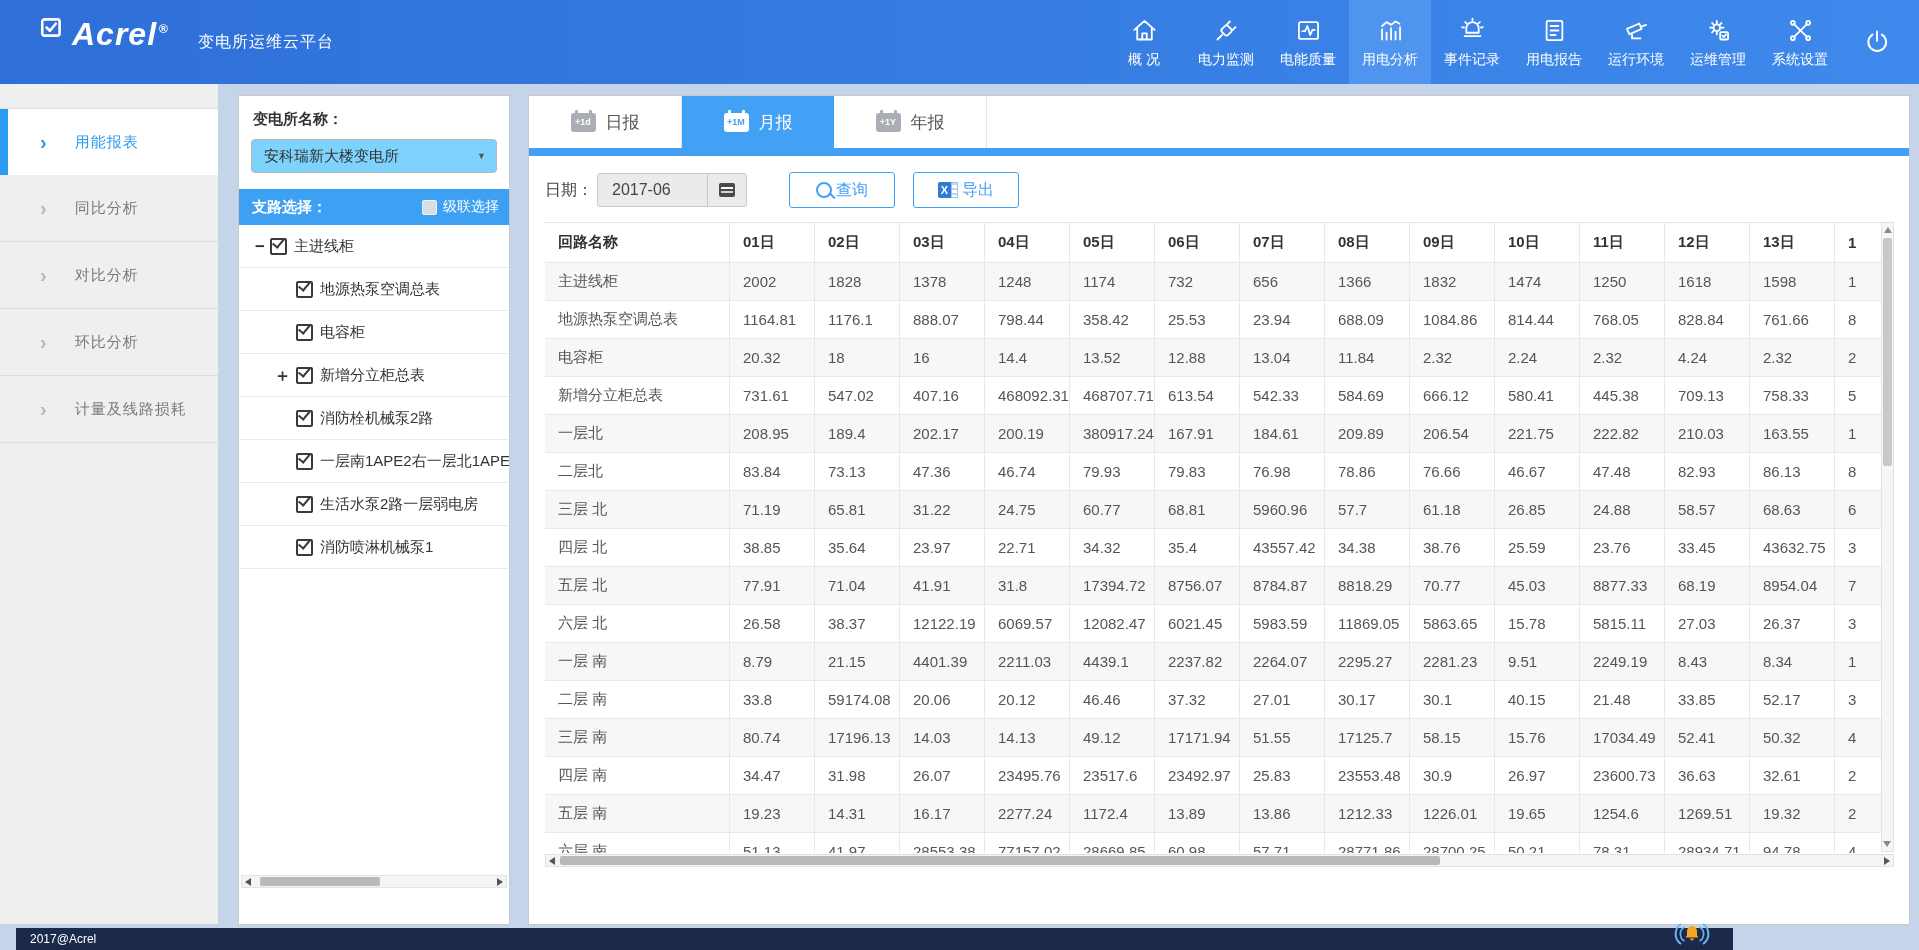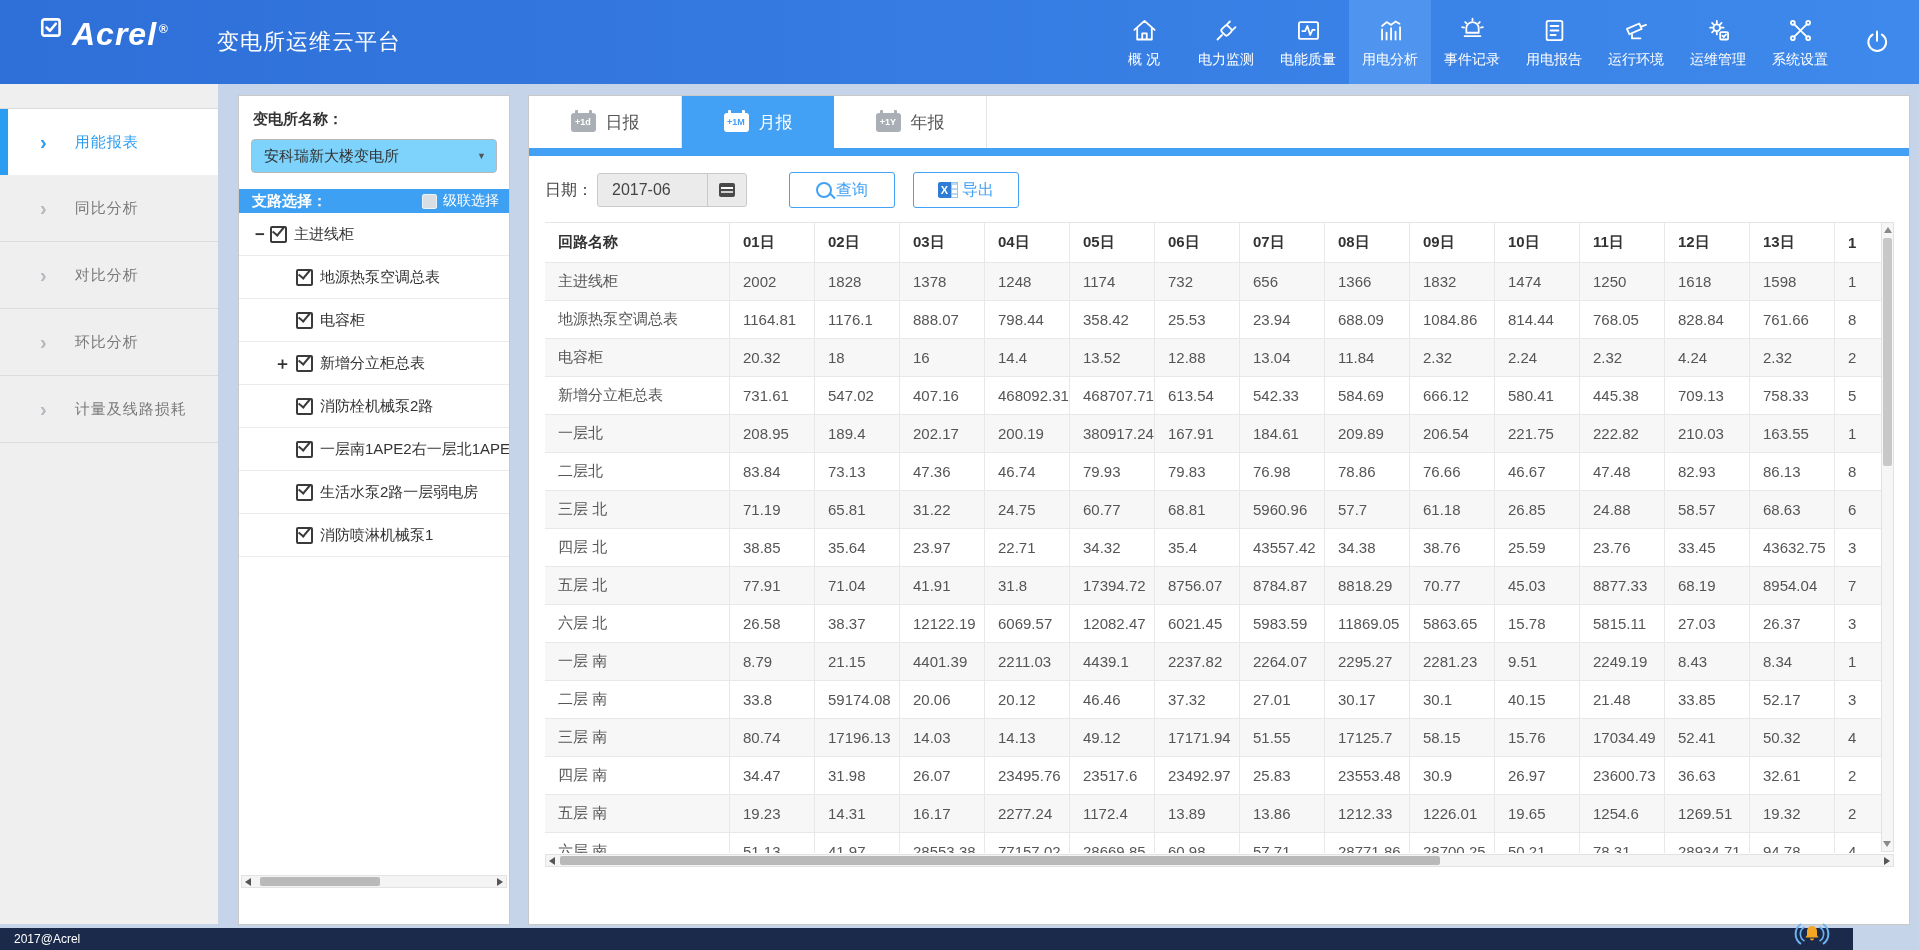--- a/index.html
+++ b/index.html
@@ -9,21 +9,21 @@
     font-family:"Liberation Sans","DejaVu Sans",sans-serif;
     -webkit-font-smoothing:antialiased;
   }
   
   .topbar{position:absolute;left:0;top:0;width:1919px;height:84px;
     background:linear-gradient(90deg,#2e6fd8,#3e89ec);display:flex;align-items:center;color:#fff;}
   .logo-area{display:flex;align-items:flex-start;margin-left:38px;}
   .logo-mark{margin-top:14px;}
   .logo-text{font-size:32px;font-weight:bold;font-style:italic;letter-spacing:1px;margin-left:6px;line-height:58px;}
   .logo-reg{font-size:12px;vertical-align:super;font-style:normal;margin-left:2px;}
-  .app-title{font-size:22px;margin-left:48px;line-height:84px;font-weight:400;letter-spacing:1px;}
+  .app-title{font-size:16px;margin-left:29px;line-height:84px;font-weight:400;letter-spacing:1px;}
   .top-nav{margin-left:auto;display:flex;height:84px;}
   .nav-item{width:82px;height:84px;display:flex;flex-direction:column;align-items:center;justify-content:center;cursor:pointer;}
   .nav-item.active{background:#4f94ee;}
   .nav-icon{height:30px;display:flex;align-items:center;justify-content:center;color:#fff;}
   .nav-label{font-size:14px;margin-top:5px;white-space:nowrap;text-align:center;}
   .power-item{width:72px;height:84px;display:flex;align-items:center;justify-content:center;margin-right:6px;}
   
   .sidebar{position:absolute;left:0;top:84px;width:218px;height:840px;background:#efefef;padding-top:24px;box-sizing:border-box;}
   .side-item{height:66px;display:flex;align-items:center;border-bottom:1px solid #dcdcdc;position:relative;color:#7a7a7a;font-size:15px;cursor:pointer;background:#efefef;}
   .side-item:first-child{border-top:1px solid #dcdcdc;}
@@ -31,21 +31,21 @@
   .side-item .side-label{margin-left:28px;letter-spacing:1px;}
   .side-item.active{background:#fff;color:#2b9df0;border-bottom:none;}
   .side-item.active::before{content:'';position:absolute;left:0;top:0;bottom:0;width:8px;background:#2b9df0;}
   .side-item.active .chev{color:#2b9df0;}
   
   .tree-panel{position:absolute;left:238px;top:95px;width:272px;height:830px;background:#fff;border:1px solid #c9c9c9;box-sizing:border-box;}
   .station-label{font-size:15px;color:#333;margin:14px 0 0 14px;font-weight:bold;}
   .station-select{margin:10px 12px 0 12px;height:32px;border:1px solid #b8b8b8;border-radius:4px;display:flex;align-items:center;position:relative;cursor:pointer;background:#7dd3fc;}
   .station-value{font-size:15px;color:#333;margin-left:12px;}
   .select-caret{position:absolute;right:10px;top:11px;font-size:9px;color:#555;}
-  .branch-bar{margin-top:16px;height:24px;background:#3da0f2;color:#fff;display:flex;align-items:center;font-size:15px;}
+  .branch-bar{margin-top:16px;height:36px;background:#3da0f2;color:#fff;display:flex;align-items:center;font-size:15px;}
   .branch-label{margin-left:13px;font-weight:bold;}
   .cascade{margin-left:auto;margin-right:10px;display:flex;align-items:center;gap:6px;font-size:14px;cursor:pointer;}
   .cascade-cb{width:13px;height:13px;background:#d9dee4;border:1px solid #eef3f8;border-radius:2px;}
   .tree-list{}
   .tree-row{height:42px;border-bottom:1px solid #ebebeb;display:flex;align-items:center;font-size:15px;color:#333;cursor:pointer;white-space:nowrap;overflow:hidden;}
   .tree-row.lvl0{padding-left:16px;}
   .tree-row.lvl1{padding-left:57px;}
   .tree-row.lvl1.has-toggle{padding-left:35px;}
   .toggle{font-size:17px;font-weight:bold;color:#333;margin-right:5px;line-height:1;}
   .cb{position:relative;width:13px;height:13px;border:2px solid #3a3a3a;border-radius:2px;display:inline-block;flex:0 0 13px;}
@@ -94,21 +94,21 @@
   .arr-up{width:0;height:0;border-left:4px solid transparent;border-right:4px solid transparent;border-bottom:6px solid #8a8a8a;margin:4px auto 0;}
   .arr-down{width:0;height:0;border-left:4px solid transparent;border-right:4px solid transparent;border-top:6px solid #8a8a8a;margin:0 auto;position:absolute;bottom:4px;left:1px;}
   .vthumb{position:absolute;left:1px;right:1px;top:15px;height:228px;background:#c8c8c8;border-radius:2px;}
   .hscroll{position:relative;width:1349px;height:13px;background:#f4f4f4;border:1px solid #e2e2e2;box-sizing:border-box;margin-top:1px;}
   .arr-left{position:absolute;left:3px;top:2px;width:0;height:0;border-top:4px solid transparent;border-bottom:4px solid transparent;border-right:6px solid #555;}
   .arr-right{position:absolute;right:3px;top:2px;width:0;height:0;border-top:4px solid transparent;border-bottom:4px solid transparent;border-left:6px solid #555;}
   .hthumb{position:absolute;left:14px;top:1px;height:9px;background:#b9b9b9;border-radius:2px;}
   .hthumb.main-thumb{width:880px;}
   .hthumb.tree-thumb{width:120px;left:18px;}
   
-  .footer{position:absolute;left:0;bottom:0;width:1853px;height:22px;background:#1b2a4a;color:#fff;}
+  .footer{position:absolute;left:16px;bottom:0;width:1717px;height:22px;background:#1b2a4a;color:#fff;}
   .copyright{font-size:12px;line-height:22px;margin-left:14px;}
   .bell-wrap{position:absolute;right:22px;bottom:-1px;cursor:pointer;}
 </style>
 </head>
 <body>
 
 <header class="topbar">
   <div class="logo-area">
     <span class="logo-mark">
       <svg width="28" height="26" viewBox="0 0 22 24">

